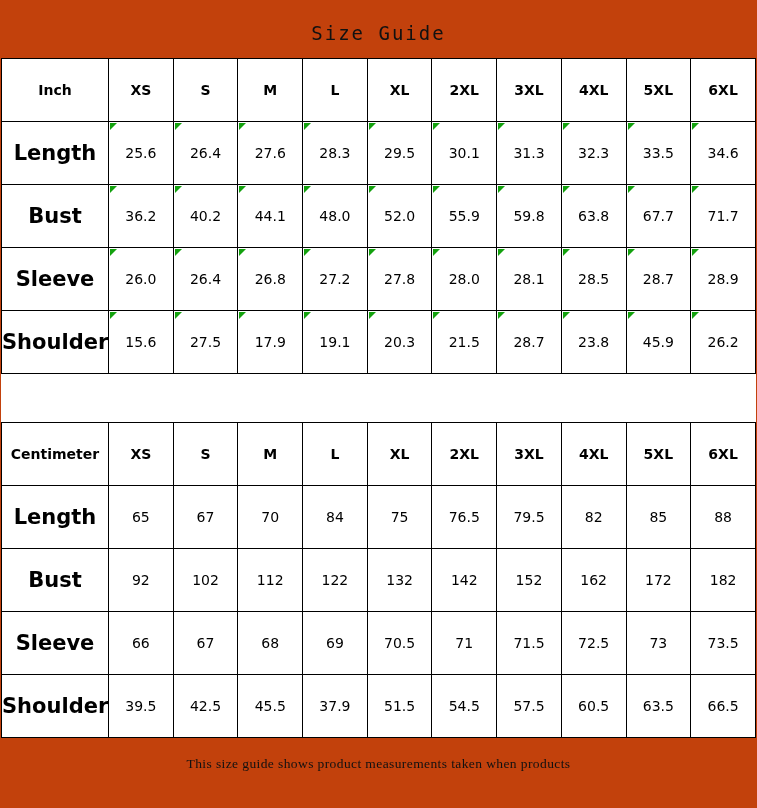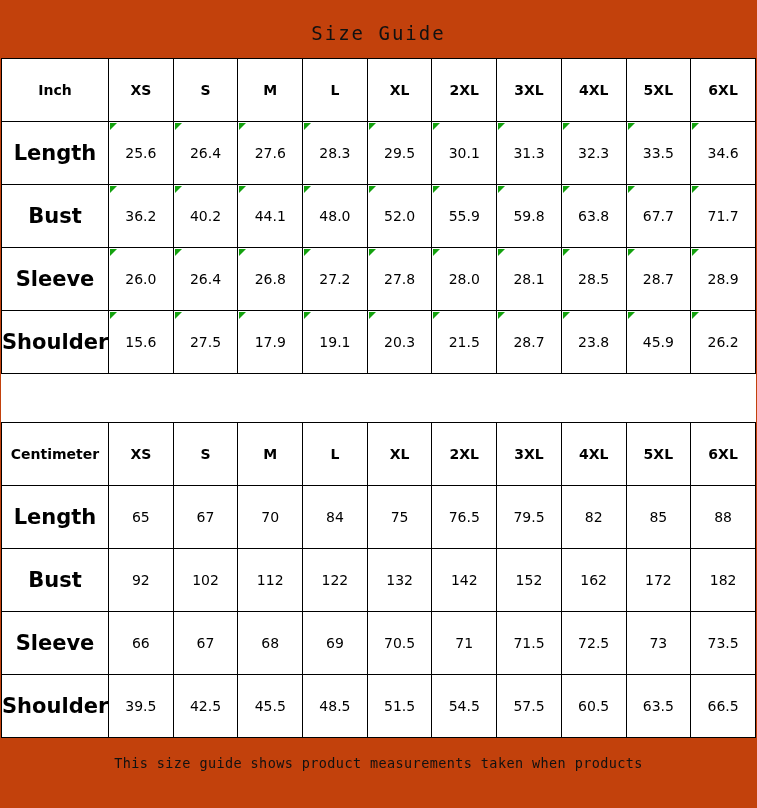--- a/index.html
+++ b/index.html
@@ -85,20 +85,21 @@
     text-align: center;
     font-family: "DejaVu Sans Mono", monospace;
     font-size: 13.5px;
     line-height: 1.45;
     padding-top: 16px;
     color: #111111;
   }
   .footnote .line {
     display: block;
     letter-spacing: 0.4px;
+    font-family: Liberation Serif, serif;
   }
 </style>
 </head>
 <body>
 
 <div class="page">
 
   <div class="title">Size Guide</div>
 
   <table class="size-table">
@@ -255,21 +256,21 @@
         <td class="data-cell no-marker">71.5</td>
         <td class="data-cell no-marker">72.5</td>
         <td class="data-cell no-marker">73</td>
         <td class="data-cell no-marker">73.5</td>
       </tr>
       <tr>
         <td class="row-label">Shoulder</td>
         <td class="data-cell no-marker">39.5</td>
         <td class="data-cell no-marker">42.5</td>
         <td class="data-cell no-marker">45.5</td>
-        <td class="data-cell no-marker">48.5</td>
+        <td class="data-cell no-marker">37.9</td>
         <td class="data-cell no-marker">51.5</td>
         <td class="data-cell no-marker">54.5</td>
         <td class="data-cell no-marker">57.5</td>
         <td class="data-cell no-marker">60.5</td>
         <td class="data-cell no-marker">63.5</td>
         <td class="data-cell no-marker">66.5</td>
       </tr>
     </tbody>
   </table>
 

